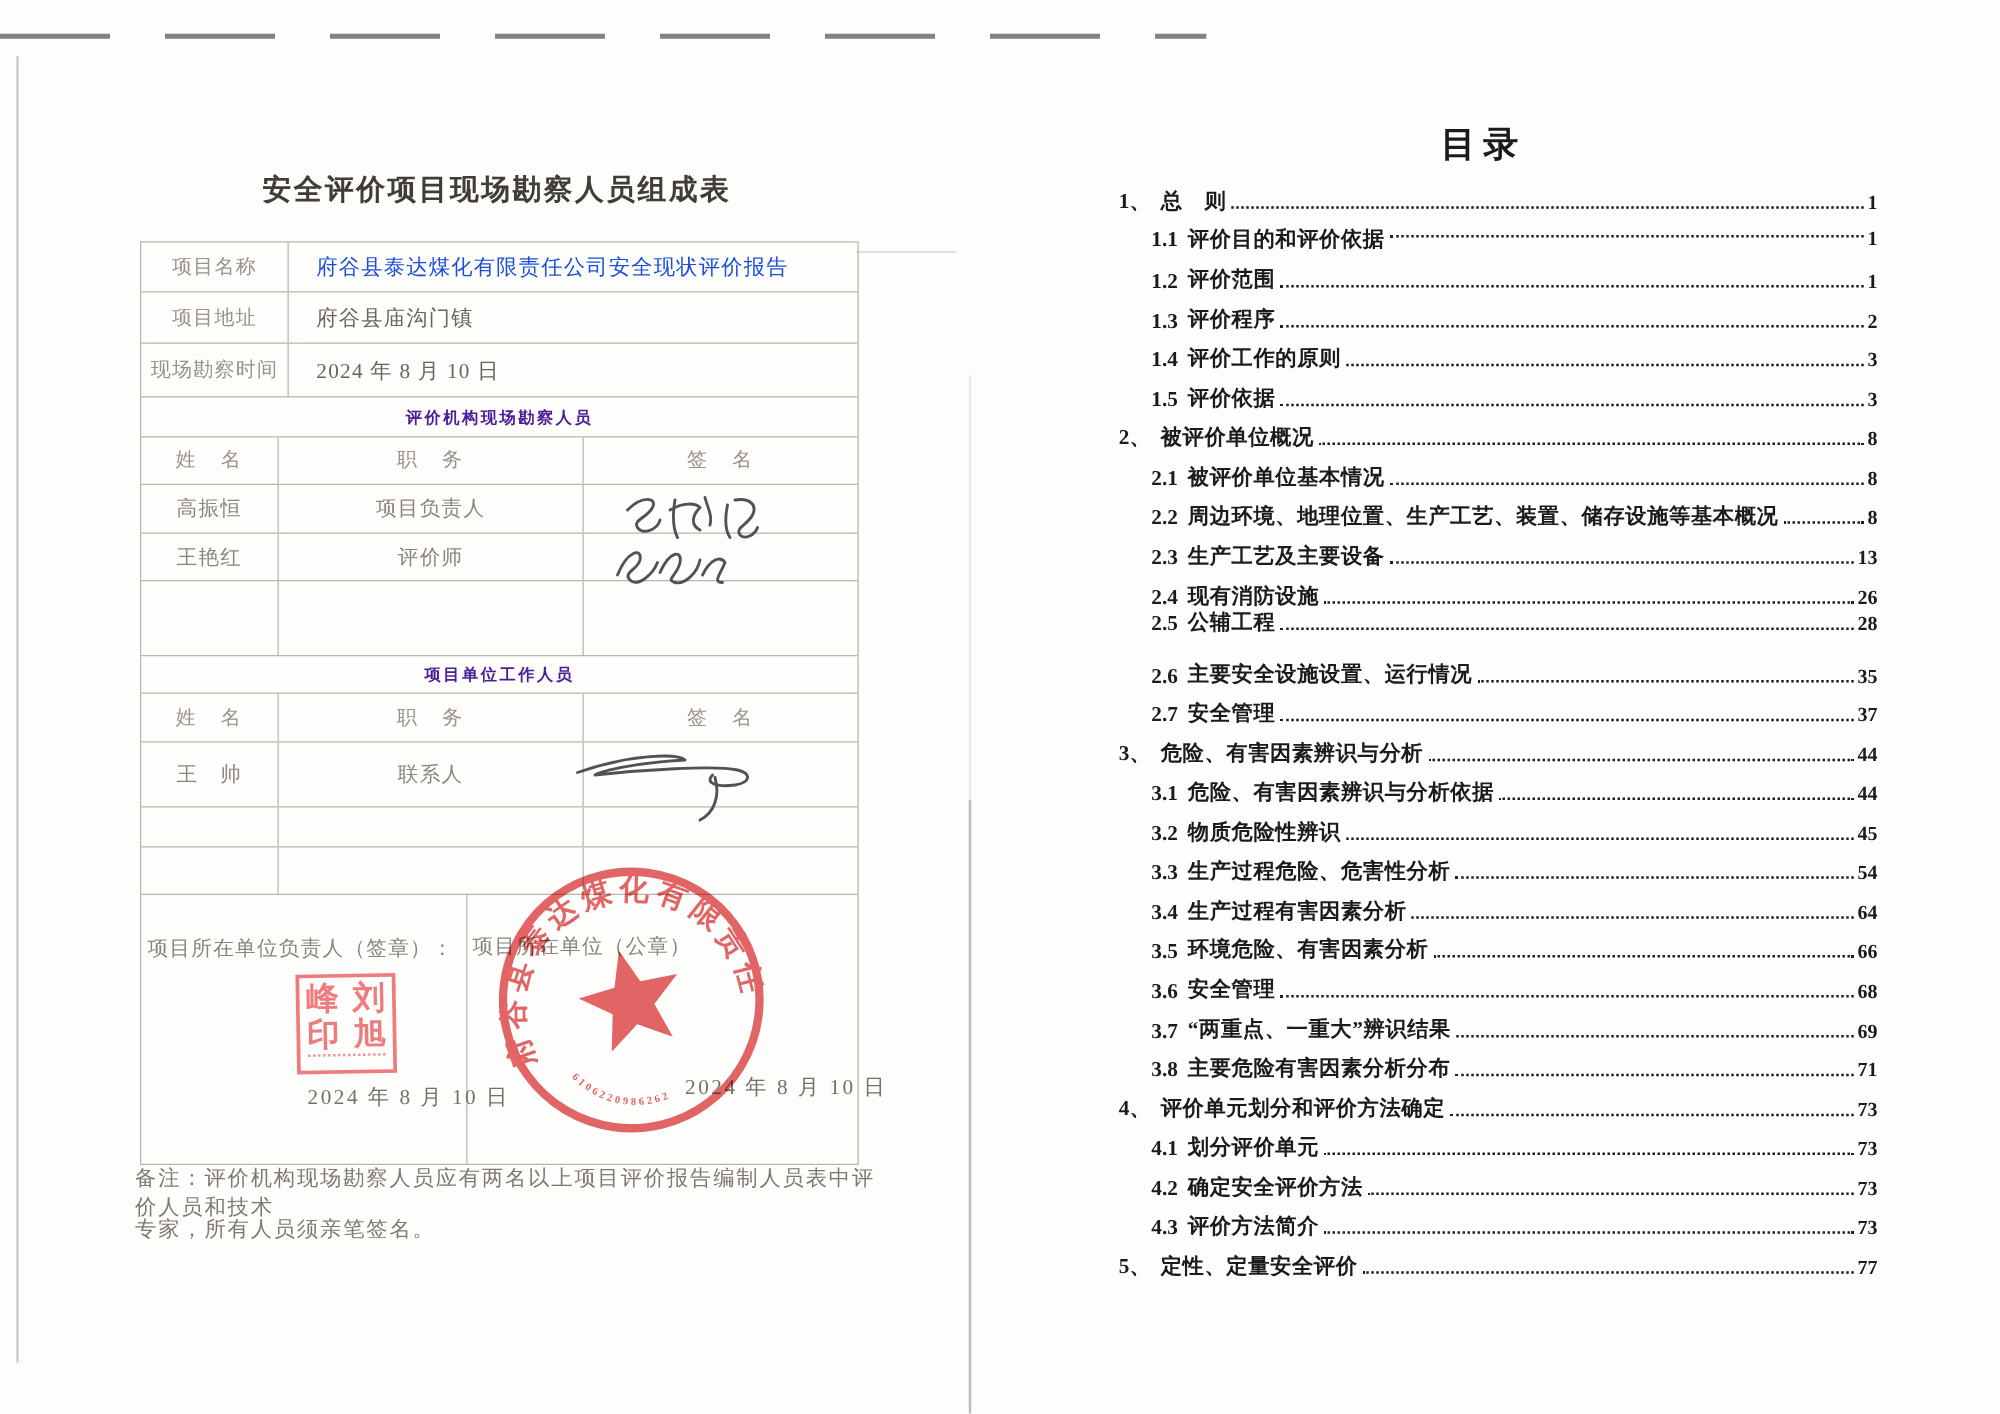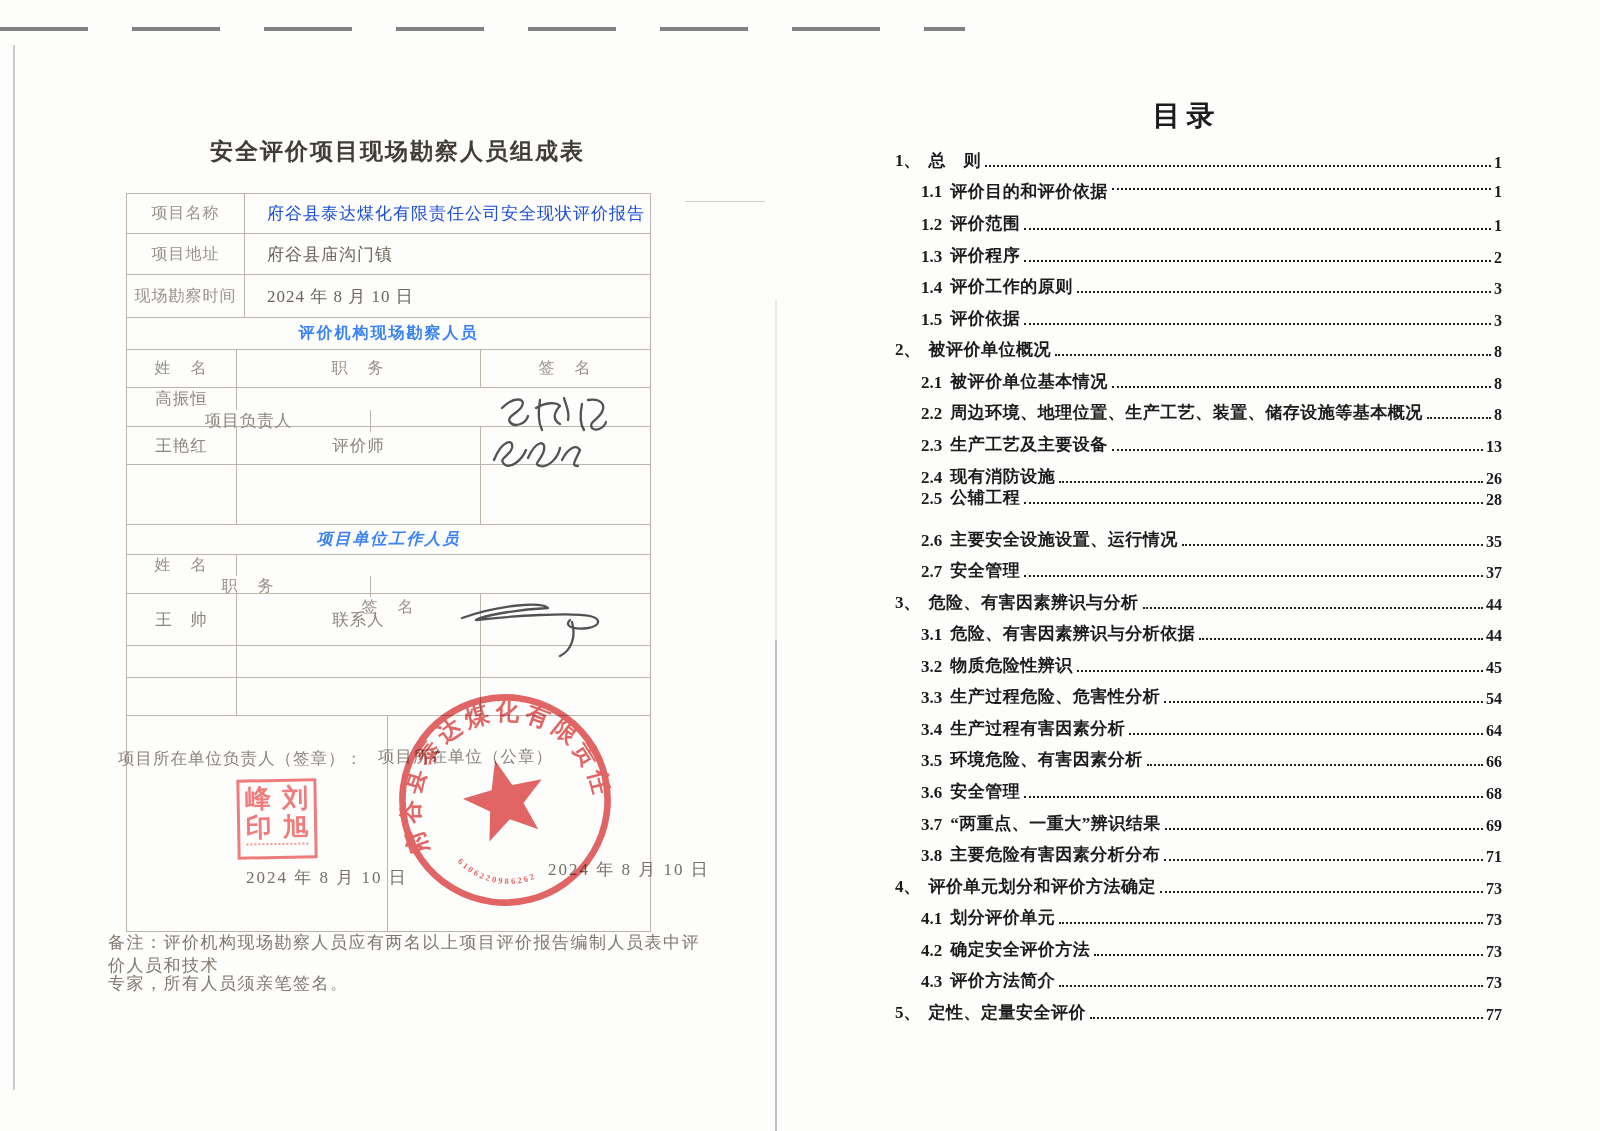--- a/index.html
+++ b/index.html
@@ -17,40 +17,40 @@
   .artifact-top{position:absolute;left:0;top:27px;width:965px;height:4px;opacity:.7;
     background:repeating-linear-gradient(90deg,#4b4b53 0 88px,transparent 88px 132px);}
   .artifact-left{position:absolute;left:13px;top:45px;width:2px;height:1045px;background:#a6a2aa;opacity:.55;}
   .artifact-gutter{position:absolute;left:775px;top:640px;width:2px;height:491px;background:#b2b2b9;opacity:.85;}
   .artifact-gutter-faint{position:absolute;left:775px;top:300px;width:2px;height:340px;background:#c6c6cc;opacity:.35;}
   .artifact-hline{position:absolute;left:685px;top:201px;width:80px;height:1px;background:#d2cdc6;}
 
   
   .form-title{position:absolute;left:110px;top:136px;width:575px;text-align:center;
     font-size:23px;font-weight:bold;color:#413c36;letter-spacing:2px;}
-  .form-table{position:absolute;left:126px;top:193px;width:525px;border:1px solid var(--bd);box-sizing:border-box;
+  .form-table{position:absolute;left:112px;top:193px;width:575px;border:1px solid var(--bd);box-sizing:border-box;
     background:transparent;text-align:right;}
   .ft-row{display:flex;box-sizing:border-box;border-top:1px solid var(--bd);}
   .ft-row:first-child{border-top:none;}
   .ft-row .c{box-sizing:border-box;display:flex;align-items:center;}
   .c.bR{border-right:1px solid var(--bd);}
   .lbl{justify-content:center;font-size:16px;color:#9a928a;letter-spacing:1px;}
   .val{padding-left:22px;font-size:17px;color:#6b645c;letter-spacing:1px;}
   .val.strong{color:#1d4ed8;}
-  .sec-head{justify-content:center;width:100%;font-size:16px;font-weight:bold;color:#3b82f6;letter-spacing:2px;}
+  .sec-head{justify-content:center;width:100%;font-size:13px;font-weight:bold;color:#4c1d95;letter-spacing:2px;}
   .colhead{justify-content:center;font-size:16px;color:#9a928a;letter-spacing:2px;}
   .pname{justify-content:center;font-size:16.5px;color:#8d857c;letter-spacing:1px;}
   .ptitle{justify-content:center;font-size:16.5px;color:#8d857c;letter-spacing:1px;}
   
   .w118{width:118px;} .wv{flex:1;}
   .w110{width:110px;} .w244{width:244px;} .wlast{flex:1;}
   .w261{width:261px;} 
   
   .h39{height:39px;} .h41{height:41px;} .h43{height:43px;} .h32{height:32px;}
-  .h38{height:38px;} .h39b{height:39px;flex-direction:column;} .h60{height:60px;} .h30{height:30px;font-style:italic;}
+  .h38{height:38px;} .h39b{height:39px;} .h60{height:60px;} .h30{height:30px;}
   .h52{height:52px;} .h216{height:216px;}
 
   .footer-label{position:absolute;font-size:16.5px;color:#8b847b;letter-spacing:1px;white-space:nowrap;}
   .footer-date{position:absolute;font-size:17px;color:#766f66;letter-spacing:2px;white-space:nowrap;}
 
   
   .sq-seal{position:absolute;left:237px;top:779px;width:80px;height:80px;border:3px solid var(--sq-red);
     box-sizing:border-box;opacity:.88;transform:rotate(-1deg);background:rgba(255,255,255,0);}
   .sq-grid{display:grid;grid-template-columns:1fr 1fr;height:58px;padding-top:2px;}
   .sq-grid span{display:flex;align-items:center;justify-content:center;color:var(--sq-red);

